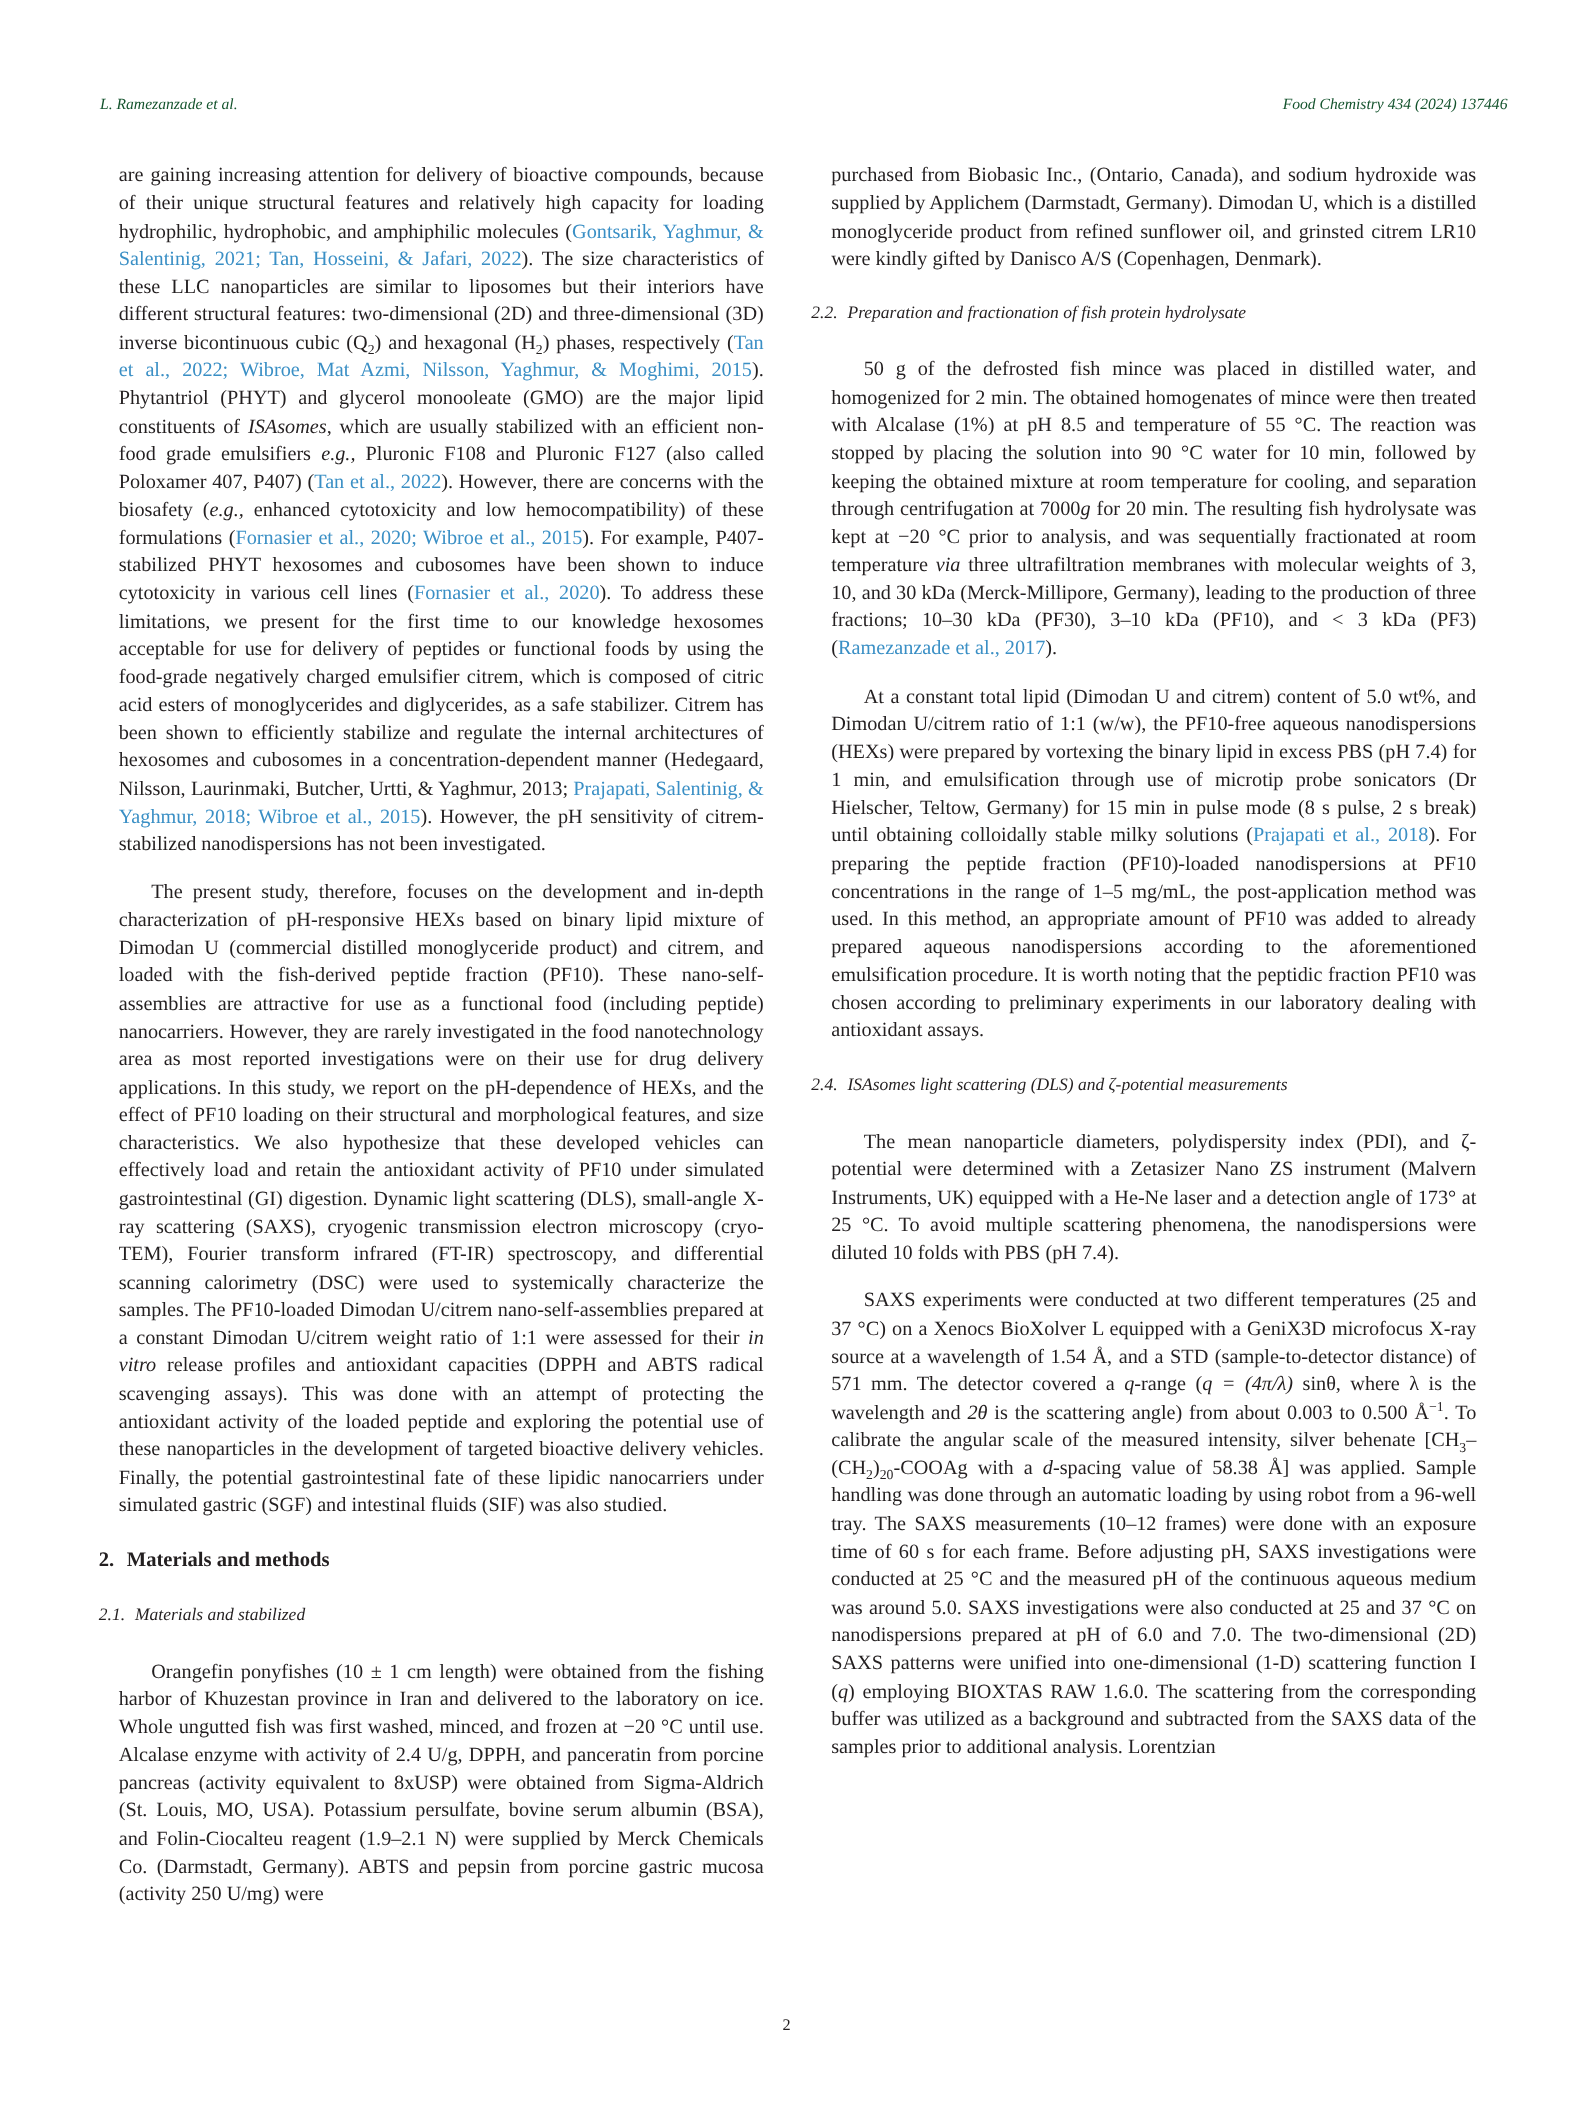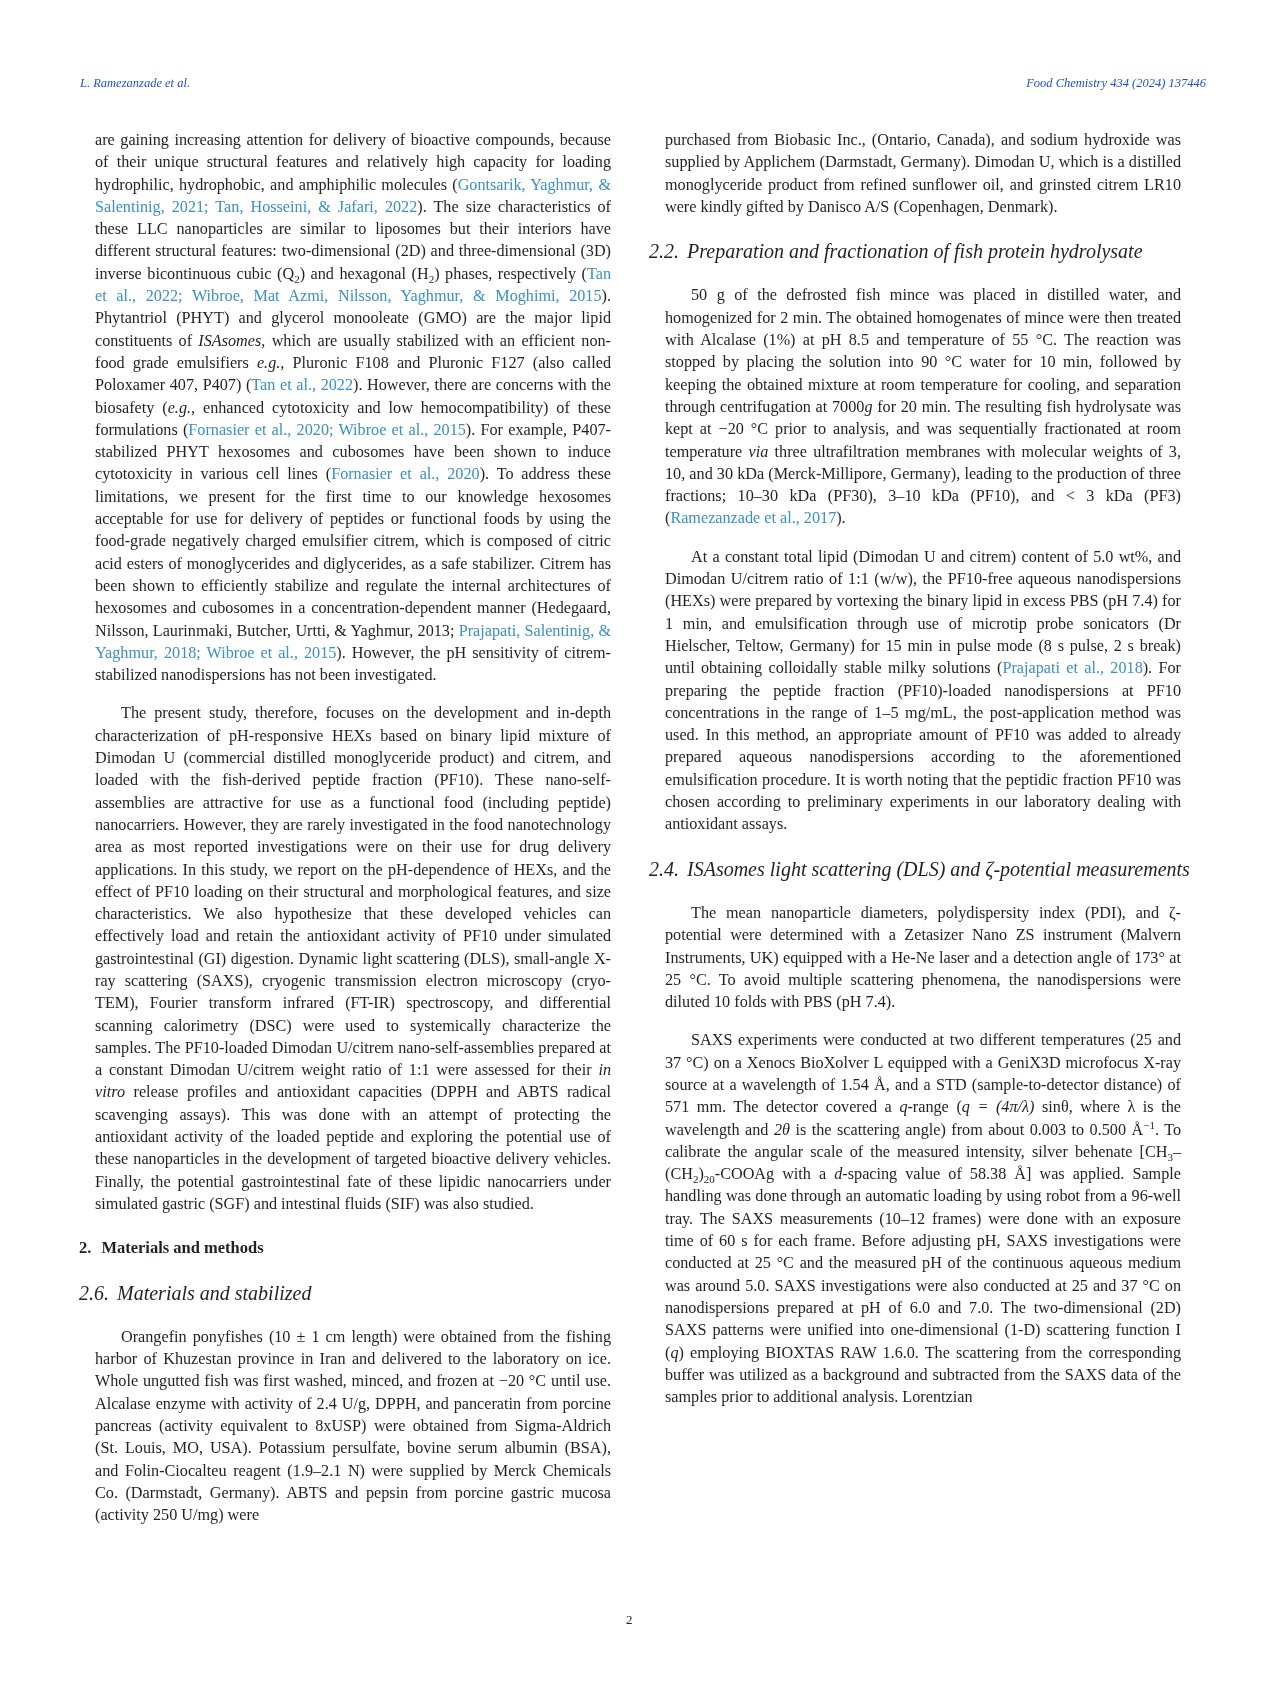--- a/index.html
+++ b/index.html
@@ -1,49 +1,49 @@
 <!DOCTYPE html>
 <html><head>
 <meta charset="utf-8">
 <style>
   html, body { margin: 0; padding: 0; background: #ffffff; }
   body { width: 1262px; height: 1683px; position: relative; overflow: hidden;
          font-family: "Liberation Serif", "DejaVu Serif", serif; color: #231f20; }
-  .running-head { position: absolute; top: 76px; font-size: 12.5px; font-style: italic; color: #1d4ed8; }
+  .running-head { position: absolute; top: 76px; font-size: 12.5px; font-style: italic; color: #14532d; }
   .rh-left { left: 80px; }
   .rh-right { right: 56px; }
   .col { position: absolute; top: 113px; width: 548px; font-size: 16.2px; line-height: 22.3px;
          text-align: justify; hyphens: auto; }
   .col-left { left: 79px; }
   .col-right { left: 649px; }
   .col p { margin: 16px; }
   .indent { text-indent: 26px; }
   .cite { color: #3a8fc5; }
   .em { font-style: italic; }
   sub, sup { font-size: 11px; line-height: 0; }
   .sec-title { font-weight: bold; font-size: 16.5px; margin: 22px 0 21px 0 !important; text-align: left; }
-  .subsec-title { font-style: italic; font-size: 20px; margin: 22px 0 22px 0 !important; text-align: left; }
+  .subsec-title { font-style: italic; font-size: 14px; margin: 22px 0 22px 0 !important; text-align: left; }
   .subsec-title .num { margin-right: 8px; }
   .sec-title .num { margin-right: 10px; }
   .page-number { position: absolute; top: 1612px; left: 626px; font-size: 13px; }
 </style>
 </head>
 <body>
 
 <div class="running-head rh-left">L. Ramezanzade et al.</div>
 <div class="running-head rh-right">Food Chemistry 434 (2024) 137446</div>
 
 <div class="col col-left">
   <p><span>are gaining increasing attention for delivery of bioactive compounds, because of their unique structural features and relatively high capacity for loading hydrophilic, hydrophobic, and amphiphilic molecules (</span><a class="cite" style="color: rgb(58, 143, 197);">Gontsarik, Yaghmur, &amp; Salentinig, 2021; Tan, Hosseini, &amp; Jafari, 2022</a><span>). The size characteristics of these LLC nanoparticles are similar to liposomes but their interiors have different structural features: two-dimensional (2D) and three-dimensional (3D) inverse bicontinuous cubic (Q</span><sub>2</sub><span>) and hexagonal (H</span><sub>2</sub><span>) phases, respectively (</span><a class="cite" style="color: rgb(58, 143, 197);">Tan et al., 2022; Wibroe, Mat Azmi, Nilsson, Yaghmur, &amp; Moghimi, 2015</a><span>). Phytantriol (PHYT) and glycerol monooleate (GMO) are the major lipid constituents of </span><span class="em">ISAsomes</span><span>, which are usually stabilized with an efficient non-food grade emulsifiers </span><span class="em">e.g.,</span><span> Pluronic F108 and Pluronic F127 (also called Poloxamer 407, P407) (</span><a class="cite" style="color: rgb(58, 143, 197);">Tan et al., 2022</a><span>). However, there are concerns with the biosafety (</span><span class="em">e.g.,</span><span> enhanced cytotoxicity and low hemocompatibility) of these formulations (</span><a class="cite" style="color: rgb(58, 143, 197);">Fornasier et al., 2020; Wibroe et al., 2015</a><span>). For example, P407-stabilized PHYT hexosomes and cubosomes have been shown to induce cytotoxicity in various cell lines (</span><a class="cite" style="color: rgb(58, 143, 197);">Fornasier et al., 2020</a><span>). To address these limitations, we present for the first time to our knowledge hexosomes acceptable for use for delivery of peptides or functional foods by using the food-grade negatively charged emulsifier citrem, which is composed of citric acid esters of monoglycerides and diglycerides, as a safe stabilizer. Citrem has been shown to efficiently stabilize and regulate the internal architectures of hexosomes and cubosomes in a concentration-dependent manner (Hedegaard, Nilsson, Laurinmaki, Butcher, Urtti, &amp; Yaghmur, 2013; </span><a class="cite" style="color: rgb(58, 143, 197);">Prajapati, Salentinig, &amp; Yaghmur, 2018; Wibroe et al., 2015</a><span>). However, the pH sensitivity of citrem-stabilized nanodispersions has not been investigated.</span></p>
 
   <p class="indent"><span>The present study, therefore, focuses on the development and in-depth characterization of pH-responsive HEXs based on binary lipid mixture of Dimodan U (commercial distilled monoglyceride product) and citrem, and loaded with the fish-derived peptide fraction (PF10). These nano-self-assemblies are attractive for use as a functional food (including peptide) nanocarriers. However, they are rarely investigated in the food nanotechnology area as most reported investigations were on their use for drug delivery applications. In this study, we report on the pH-dependence of HEXs, and the effect of PF10 loading on their structural and morphological features, and size characteristics. We also hypothesize that these developed vehicles can effectively load and retain the antioxidant activity of PF10 under simulated gastrointestinal (GI) digestion. Dynamic light scattering (DLS), small-angle X-ray scattering (SAXS), cryogenic transmission electron microscopy (cryo-TEM), Fourier transform infrared (FT-IR) spectroscopy, and differential scanning calorimetry (DSC) were used to systemically characterize the samples. The PF10-loaded Dimodan U/citrem nano-self-assemblies prepared at a constant Dimodan U/citrem weight ratio of 1:1 were assessed for their </span><span class="em">in vitro</span><span> release profiles and antioxidant capacities (DPPH and ABTS radical scavenging assays). This was done with an attempt of protecting the antioxidant activity of the loaded peptide and exploring the potential use of these nanoparticles in the development of targeted bioactive delivery vehicles. Finally, the potential gastrointestinal fate of these lipidic nanocarriers under simulated gastric (SGF) and intestinal fluids (SIF) was also studied.</span></p>
 
   <p class="sec-title"><span class="num">2.</span><span>Materials and methods</span></p>
 
-  <p class="subsec-title"><span class="num">2.6.</span><span>Materials and stabilized</span></p>
+  <p class="subsec-title"><span class="num">2.1.</span><span>Materials and stabilized</span></p>
 
   <p class="indent"><span>Orangefin ponyfishes (10 ± 1 cm length) were obtained from the fishing harbor of Khuzestan province in Iran and delivered to the laboratory on ice. Whole ungutted fish was first washed, minced, and frozen at −20 °C until use. Alcalase enzyme with activity of 2.4 U/g, DPPH, and panceratin from porcine pancreas (activity equivalent to 8xUSP) were obtained from Sigma-Aldrich (St. Louis, MO, USA). Potassium persulfate, bovine serum albumin (BSA), and Folin-Ciocalteu reagent (1.9–2.1 N) were supplied by Merck Chemicals Co. (Darmstadt, Germany). ABTS and pepsin from porcine gastric mucosa (activity 250 U/mg) were</span></p>
 </div>
 
 <div class="col col-right">
   <p><span>purchased from Biobasic Inc., (Ontario, Canada), and sodium hydroxide was supplied by Applichem (Darmstadt, Germany). Dimodan U, which is a distilled monoglyceride product from refined sunflower oil, and grinsted citrem LR10 were kindly gifted by Danisco A/S (Copenhagen, Denmark).</span></p>
 
   <p class="subsec-title"><span class="num">2.2.</span><span>Preparation and fractionation of fish protein hydrolysate</span></p>
 
   <p class="indent"><span>50 g of the defrosted fish mince was placed in distilled water, and homogenized for 2 min. The obtained homogenates of mince were then treated with Alcalase (1%) at pH 8.5 and temperature of 55 °C. The reaction was stopped by placing the solution into 90 °C water for 10 min, followed by keeping the obtained mixture at room temperature for cooling, and separation through centrifugation at 7000</span><span class="em">g</span><span> for 20 min. The resulting fish hydrolysate was kept at −20 °C prior to analysis, and was sequentially fractionated at room temperature </span><span class="em">via</span><span> three ultrafiltration membranes with molecular weights of 3, 10, and 30 kDa (Merck-Millipore, Germany), leading to the production of three fractions; 10–30 kDa (PF30), 3–10 kDa (PF10), and &lt; 3 kDa (PF3) (</span><a class="cite" style="color: rgb(58, 143, 197);">Ramezanzade et al., 2017</a><span>).</span></p>

